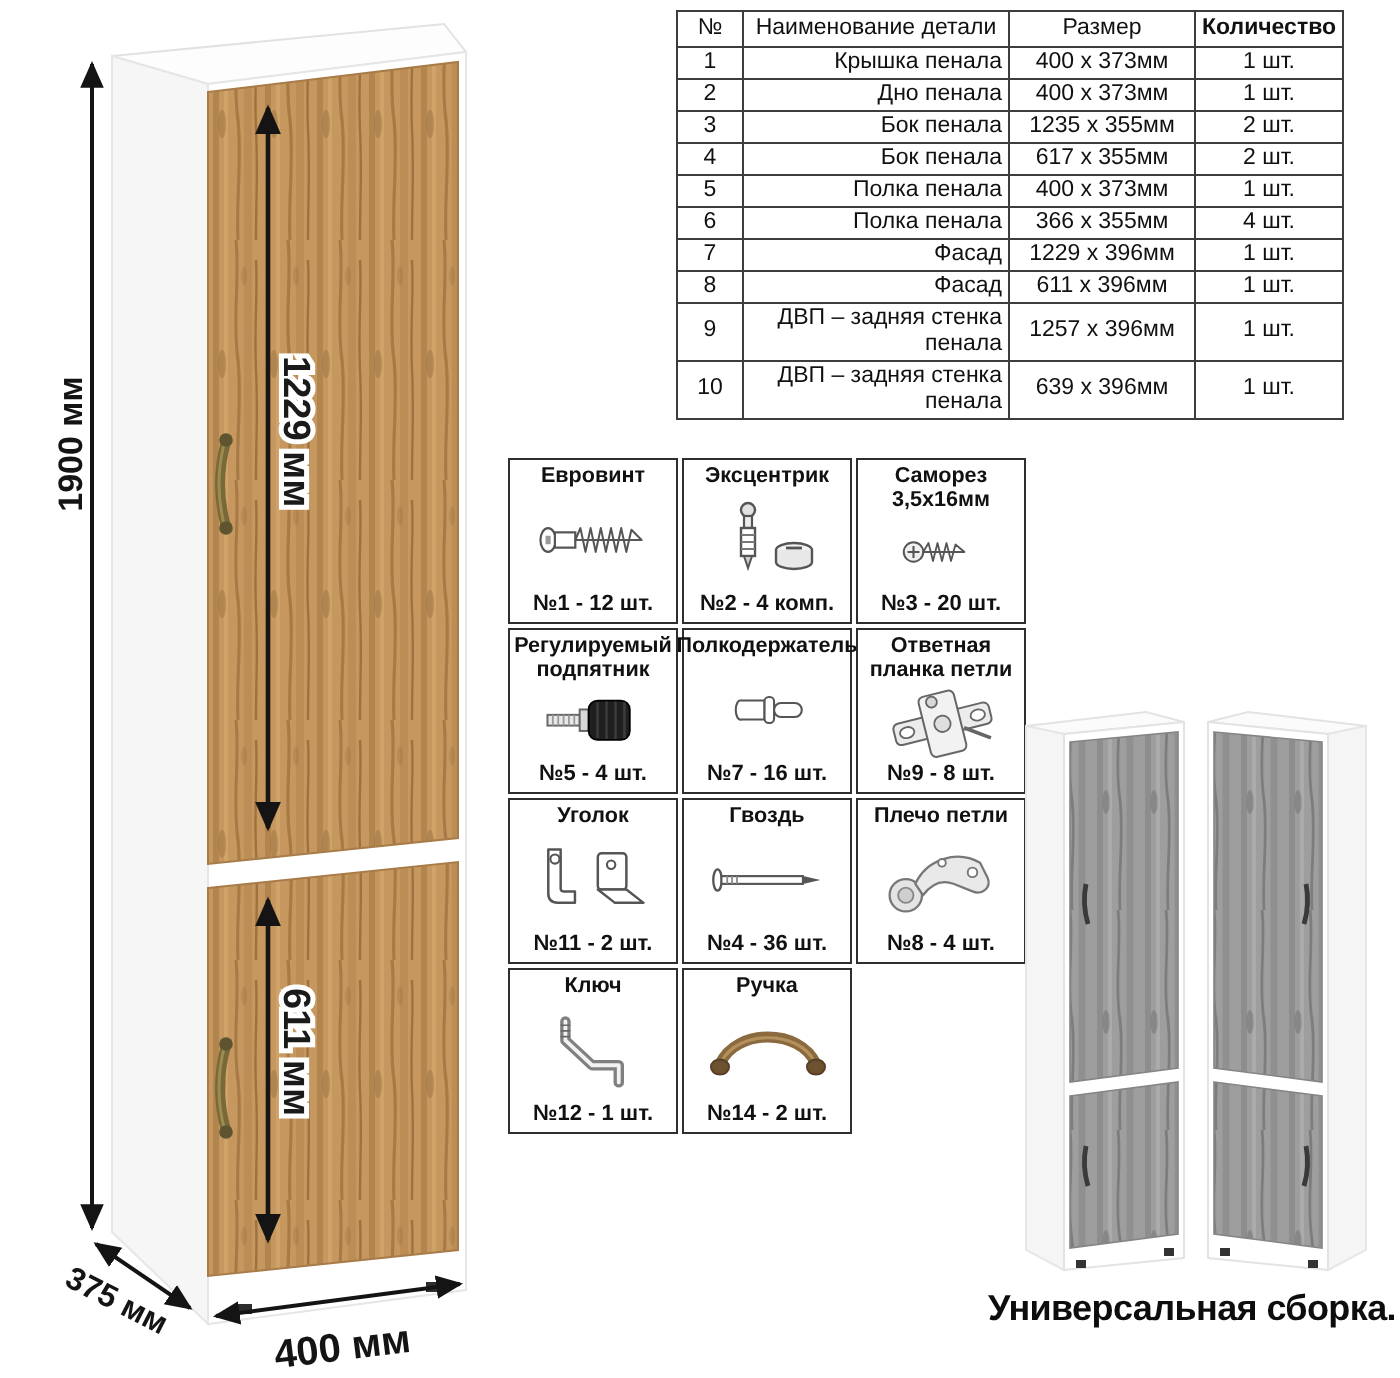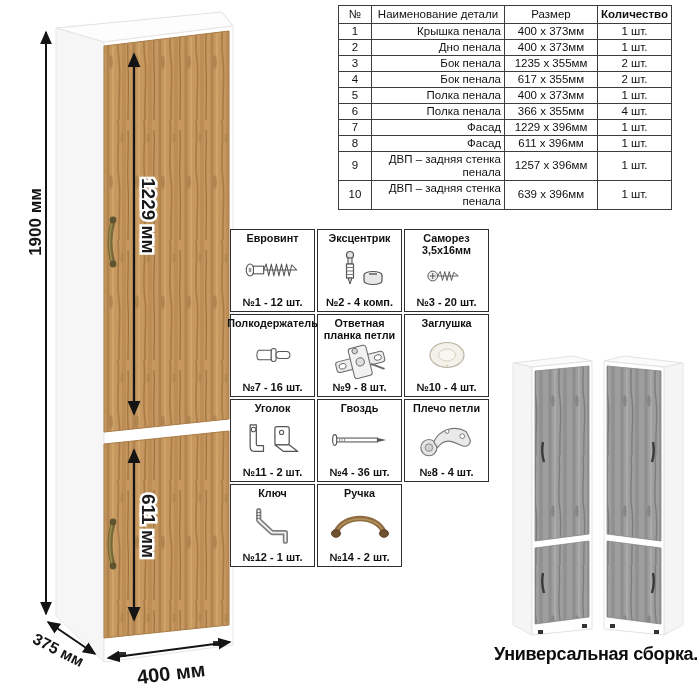--- a/index.html
+++ b/index.html
@@ -14,21 +14,21 @@
   table.parts th{height:17px;}
   table.parts td{height:15px;}
   table.parts tr.tall td{height:28px;}
   table.parts .c-num{width:26px;}
   table.parts .c-name{width:126px;margin-left:46px;}
   table.parts .c-size{width:86px;}
   table.parts .c-qty{width:66px;font-weight:bold;}
   table.parts td.name{text-align:right;}
 
   
-  .hw-grid{position:absolute;left:230px;top:229px;display:grid;
+  .hw-grid{position:absolute;left:254px;top:229px;display:grid;
            grid-template-columns:repeat(3,85px);grid-auto-rows:83px;gap:2px;}
   .hw-cell{border:1.6px solid #2e2e2e;background:#fff;display:flex;
            flex-direction:column;align-items:center;justify-content:space-between;
            padding:2px 1px;box-sizing:border-box;}
   .hw-title{font-weight:bold;font-size:10.8px;line-height:1.12;text-align:center;}
   .hw-icon{flex:1;display:flex;align-items:center;justify-content:center;min-height:0;}
   .hw-qty{font-weight:bold;font-size:11px;padding-bottom:1px;}
 
   
   .diagram-svg{position:absolute;left:0;top:0;}
@@ -217,20 +217,33 @@
       <div class="hw-icon">
         <svg width="60" height="30" viewBox="0 0 60 40">
           <circle cx="11" cy="20" r="6.5" fill="#f0f0f0" stroke="#555" stroke-width="1.3"></circle>
           <path d="M11,16 v8 M7,20 h8" stroke="#555" stroke-width="1.4"></path>
           <path d="M17.5,20 L21,14 L24,26 L27,14 L30,26 L33,14 L36,26 L39,15 L45,20 Z" fill="#fff" stroke="#555" stroke-width="1.2" stroke-linejoin="round"></path>
         </svg>
       </div>
       <div class="hw-qty">№3 - 20 шт.</div>
     </div>
 
+    <div class="hw-cell">
+      <div class="hw-title">Регулируемый подпятник</div>
+      <div class="hw-icon">
+        <svg width="62" height="34" viewBox="0 0 62 38">
+          <rect x="5" y="15" width="18" height="6" fill="#e8e8e8" stroke="#666" stroke-width="1.1"></rect>
+          <path d="M8,15 v6 M11,15 v6 M14,15 v6 M17,15 v6 M20,15 v6" stroke="#999" stroke-width="1"></path>
+          <rect x="23" y="12" width="5" height="12" fill="#d8d8d8" stroke="#666" stroke-width="1.1"></rect>
+          <rect x="28" y="7" width="23" height="22" rx="5" fill="#1f1f1f" stroke="#000" stroke-width="1"></rect>
+          <path d="M33,8 v20 M38,7.5 v21 M43,7.5 v21 M48,8 v20" stroke="#3c3c3c" stroke-width="1.4"></path>
+        </svg>
+      </div>
+      <div class="hw-qty">№5 - 4 шт.</div>
+    </div>
 
 
     <div class="hw-cell">
       <div class="hw-title">Полкодержатель</div>
       <div class="hw-icon">
         <svg width="60" height="26" viewBox="0 0 60 30">
           <ellipse cx="14" cy="15" rx="2.6" ry="5.5" fill="#fff" stroke="#555" stroke-width="1.2"></ellipse>
           <path d="M14,9.5 h14 v11 h-14" fill="#fff" stroke="#555" stroke-width="1.2"></path>
           <rect x="28" y="7.5" width="5.5" height="15" rx="2.5" fill="#fff" stroke="#555" stroke-width="1.2"></rect>
           <rect x="33.5" y="11" width="16" height="8" rx="4" fill="#fff" stroke="#555" stroke-width="1.2"></rect>
@@ -250,35 +263,20 @@
             <ellipse cx="54" cy="23" rx="4" ry="3" fill="#fff" stroke="#666" stroke-width="1"></ellipse>
             <circle cx="34" cy="23" r="4.5" fill="#dedede" stroke="#666" stroke-width="1"></circle>
             <circle cx="31" cy="10" r="3" fill="#d8d8d8" stroke="#666" stroke-width="1"></circle>
             <path d="M45,28 l13,9" stroke="#666" stroke-width="2"></path>
           </g>
         </svg>
       </div>
       <div class="hw-qty">№9 - 8 шт.</div>
     </div>
 
-    <div class="hw-cell">
-      <div class="hw-title">Заглушка</div>
-      <div class="hw-icon">
-        <svg width="68" height="40" viewBox="0 0 68 40">
-          <ellipse cx="34" cy="20" rx="17" ry="12.5" fill="#f3f1ea" stroke="#b9b4a4" stroke-width="1.2"></ellipse>
-          <ellipse cx="34" cy="20" rx="8.5" ry="6" fill="#f8f6f0" stroke="#d6d1c2" stroke-width="1"></ellipse>
-          <circle cx="20" cy="14" r="1.2" fill="#d8d2bf"></circle>
-          <circle cx="48" cy="14" r="1.2" fill="#d8d2bf"></circle>
-          <circle cx="20" cy="27" r="1.2" fill="#d8d2bf"></circle>
-          <circle cx="48" cy="27" r="1.2" fill="#d8d2bf"></circle>
-          <circle cx="34" cy="31" r="1.2" fill="#d8d2bf"></circle>
-        </svg>
-      </div>
-      <div class="hw-qty">№10 - 4 шт.</div>
-    </div>
 
     <div class="hw-cell">
       <div class="hw-title">Уголок</div>
       <div class="hw-icon">
         <svg width="66" height="40" viewBox="0 0 68 42">
           <path d="M10,5 v23 q0,5 5,5 h9 v-6 h-6 q-1.5,0 -1.5,-1.5 V5 Z" fill="#fff" stroke="#555" stroke-width="1.3" stroke-linejoin="round"></path>
           <circle cx="13.5" cy="10" r="2.4" fill="#fff" stroke="#555" stroke-width="1.1"></circle>
           <rect x="36" y="7" width="15" height="19" rx="2" fill="#fff" stroke="#555" stroke-width="1.3"></rect>
           <polygon points="36,26 51,26 60,33 45,33" fill="#fff" stroke="#555" stroke-width="1.3" stroke-linejoin="round"></polygon>
           <circle cx="43" cy="13" r="2.2" fill="#fff" stroke="#555" stroke-width="1.1"></circle>

